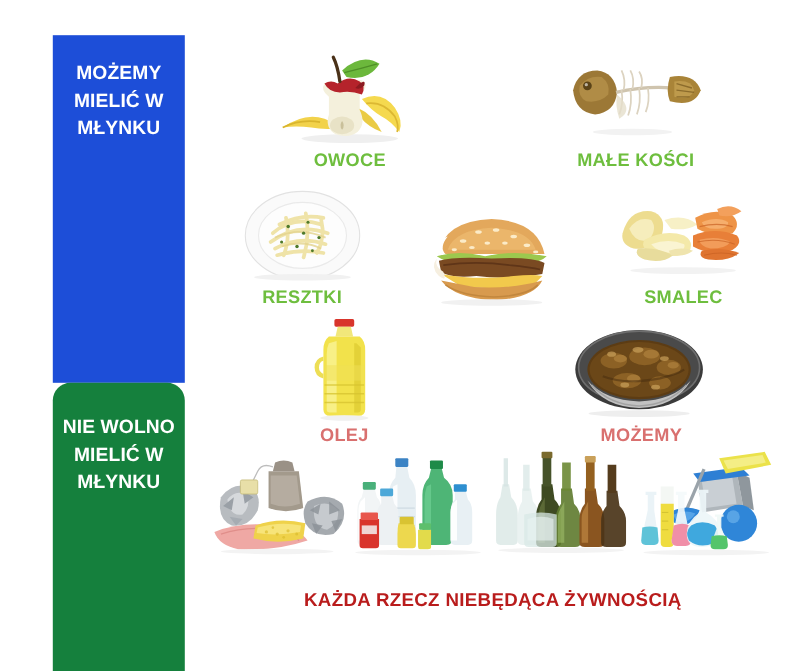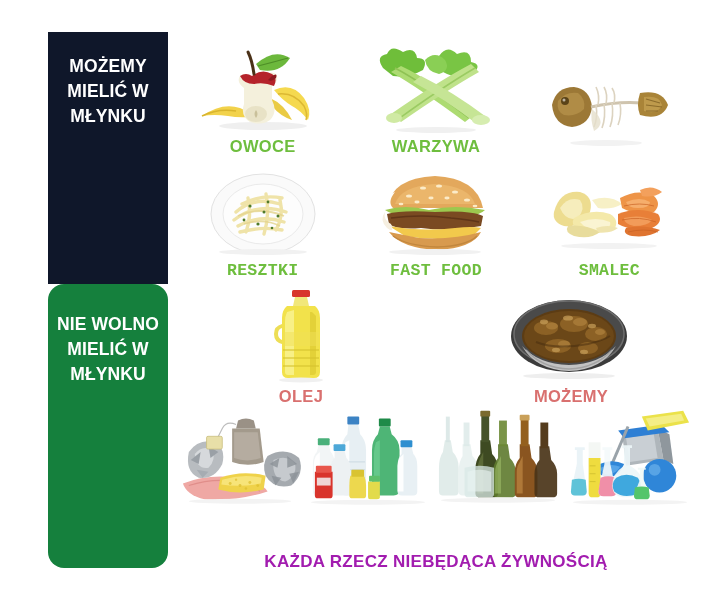--- a/index.html
+++ b/index.html
@@ -27,22 +27,22 @@
     width: 120px;
     height: 536px;
   }
 
   .banner {
     width: 100%;
     position: relative;
   }
 
   .banner-green {
-    height: 252px;
-    background: #0f172a;
+    height: 316px;
+    background: #1d4ed8;
     text-decoration: underline;
   }
 
   .banner-red {
     height: 284px;
     background: #15803d;
     border-radius: 16px;
   }
 
   .banner-text {
@@ -57,21 +57,21 @@
     line-height: 1.42;
     text-align: center;
     letter-spacing: 0.1px;
   }
 
   .banner-red .banner-text { top: 28px; }
 
   
   .content {
     position: absolute;
-    left: 176px;
+    left: 188px;
     top: 30px;
     width: 520px;
     height: 540px;
   }
 
   .row {
     display: flex;
     width: 100%;
   }
 
@@ -97,33 +97,33 @@
     letter-spacing: 0.3px;
     text-align: center;
     margin-top: 4px;
     white-space: nowrap;
   }
 
   .caption-green { color: #6EBE3E; }
   .caption-red   { color: #D9706F; }
 
   .row-1 { height: 126px; }
-  .row-2 { height: 124px; font-family: Liberation Mono, monospace; }
+  .row-2 { height: 124px; }
   .row-3 { height: 126px; gap: 20px; }
   .row-4 { height: 120px; }
 
   .row-4 .cell { justify-content: flex-start; }
   .row-4 .art { width: 128px; height: 100px; }
 
   .bottom-caption {
-    margin-top: 26px;
+    margin-top: 10px;
     text-align: center;
     font-size: 17px;
     font-weight: bold;
-    color: #a21caf;
+    color: #b91c1c;
     letter-spacing: 0.3px;
   }
 </style>
 </head>
 <body>
 
 <div id="infographic">
 
   <div class="banner-column">
 
@@ -161,40 +161,20 @@
 
             <path d="M66 36 Q64 22 60 14" stroke="#4A3118" stroke-width="3" fill="none" stroke-linecap="round"></path>
 
             <path d="M68 26 Q86 10 102 20 Q92 36 72 32 Z" fill="#6CB83C"></path>
             <path d="M70 28 Q86 24 100 20" stroke="#4E8F27" stroke-width="1.2" fill="none"></path>
           </svg>
         </div>
         <div class="caption caption-green">OWOCE</div>
       </div>
 
-      <div class="cell">
-        <div class="art">
-          <svg viewBox="0 0 150 95">
-
-            <path d="M22 30 Q14 18 26 16 Q30 6 42 14 Q54 8 56 20 Q68 20 62 32 Q48 40 32 38 Z" fill="#6FBE3A"></path>
-            <path d="M78 18 Q86 6 96 16 Q110 10 110 24 Q122 26 112 36 Q96 42 82 34 Z" fill="#79C544"></path>
-            <path d="M64 22 Q74 12 84 22 Q90 32 78 36 Q66 34 64 22 Z" fill="#8ACF55"></path>
-
-            <path d="M30 34 Q58 50 104 84 L114 76 Q70 42 40 28 Z" fill="#ADDB72"></path>
-            <path d="M34 30 Q64 46 108 80" stroke="#8FC254" stroke-width="1.5" fill="none"></path>
-            <path d="M118 34 Q86 52 40 84 L30 76 Q76 44 110 26 Z" fill="#BFE28A"></path>
-            <path d="M114 30 Q80 50 36 82" stroke="#9BCB62" stroke-width="1.5" fill="none"></path>
-            <path d="M52 44 Q82 60 116 86 L124 78 Q92 54 60 38 Z" fill="#C6E595"></path>
-            <ellipse cx="120" cy="82" rx="9" ry="5" fill="#D6EDB0"></ellipse>
-            <ellipse cx="33" cy="80" rx="8" ry="5" fill="#D0EAA4"></ellipse>
-            <ellipse cx="75" cy="92" rx="40" ry="3" fill="#f0f0f0"></ellipse>
-          </svg>
-        </div>
-        <div class="caption caption-green">WARZYWA</div>
-      </div>
 
       <div class="cell">
         <div class="art">
           <svg viewBox="0 0 150 95">
 
             <path d="M18 44 Q22 26 40 26 Q56 28 58 46 Q56 64 38 66 Q20 64 18 44 Z" fill="#9C7836"></path>
             <path d="M24 40 Q32 30 44 32 Q52 38 50 48 Q42 56 30 54 Q22 50 24 40 Z" fill="#B08C46"></path>
             <circle cx="31" cy="40" r="4" fill="#5A4318"></circle>
             <circle cx="30" cy="39" r="1.5" fill="#fff" opacity="0.6"></circle>
 
@@ -210,20 +190,21 @@
               <path d="M80 42 Q82 33 78 27"></path>
             </g>
             <path d="M58 48 Q74 62 60 70 Q56 58 58 48 Z" fill="#E5DECB" opacity="0.8"></path>
 
             <path d="M106 32 Q128 28 134 44 Q128 60 106 54 Q102 44 106 32 Z" fill="#A98438"></path>
             <path d="M110 36 Q126 34 128 44 Q124 54 110 50 Z" fill="#BE9A4C"></path>
             <path d="M112 38 L126 42 M112 44 L128 46 M112 50 L124 50" stroke="#8C6C2C" stroke-width="1.2"></path>
             <ellipse cx="72" cy="82" rx="36" ry="3" fill="#f2f2f2"></ellipse>
           </svg>
         </div>
+        <div class="caption caption-green">MAŁE KOŚCI</div>
       </div>
 
     </div>
 
     <div class="row row-2">
 
       <div class="cell">
         <div class="art">
           <svg viewBox="0 0 150 95">
             <ellipse cx="75" cy="52" rx="52" ry="40" fill="#FAFAFA" stroke="#E2E2E2" stroke-width="1"></ellipse>
@@ -287,21 +268,20 @@
 
             <path d="M28 64 Q60 70 94 66 Q112 64 120 66 L112 74 Q76 80 44 74 Z" fill="#F2C94C"></path>
 
             <path d="M28 70 Q40 86 76 88 Q112 86 120 70 Q92 78 58 76 Z" fill="#D89A4E"></path>
             <path d="M32 74 Q46 84 76 85 Q106 84 116 74" stroke="#C2873E" stroke-width="1.4" fill="none"></path>
 
             <path d="M24 50 Q18 58 26 66 Q34 72 30 62 Q22 58 24 50 Z" fill="#F6EFE0"></path>
             <ellipse cx="74" cy="90" rx="46" ry="3" fill="#f1f1f1"></ellipse>
           </svg>
         </div>
-        <div class="caption caption-green">FAST FOOD</div>
       </div>
 
       <div class="cell">
         <div class="art">
           <svg viewBox="0 0 150 95">
 
             <path d="M20 50 Q26 28 46 30 Q60 34 56 50 Q48 66 30 64 Q18 60 20 50 Z" fill="#EDDC8F"></path>
             <path d="M26 46 Q34 34 46 38 Q52 46 44 56 Q32 60 26 46 Z" fill="#F6EDBC"></path>
             <path d="M40 56 Q58 46 76 52 Q86 58 80 68 Q62 74 44 68 Q36 62 40 56 Z" fill="#F4E9A9"></path>
             <path d="M46 60 Q62 54 76 60 Q78 66 66 68 Q52 68 46 60 Z" fill="#FAF4D2"></path>

